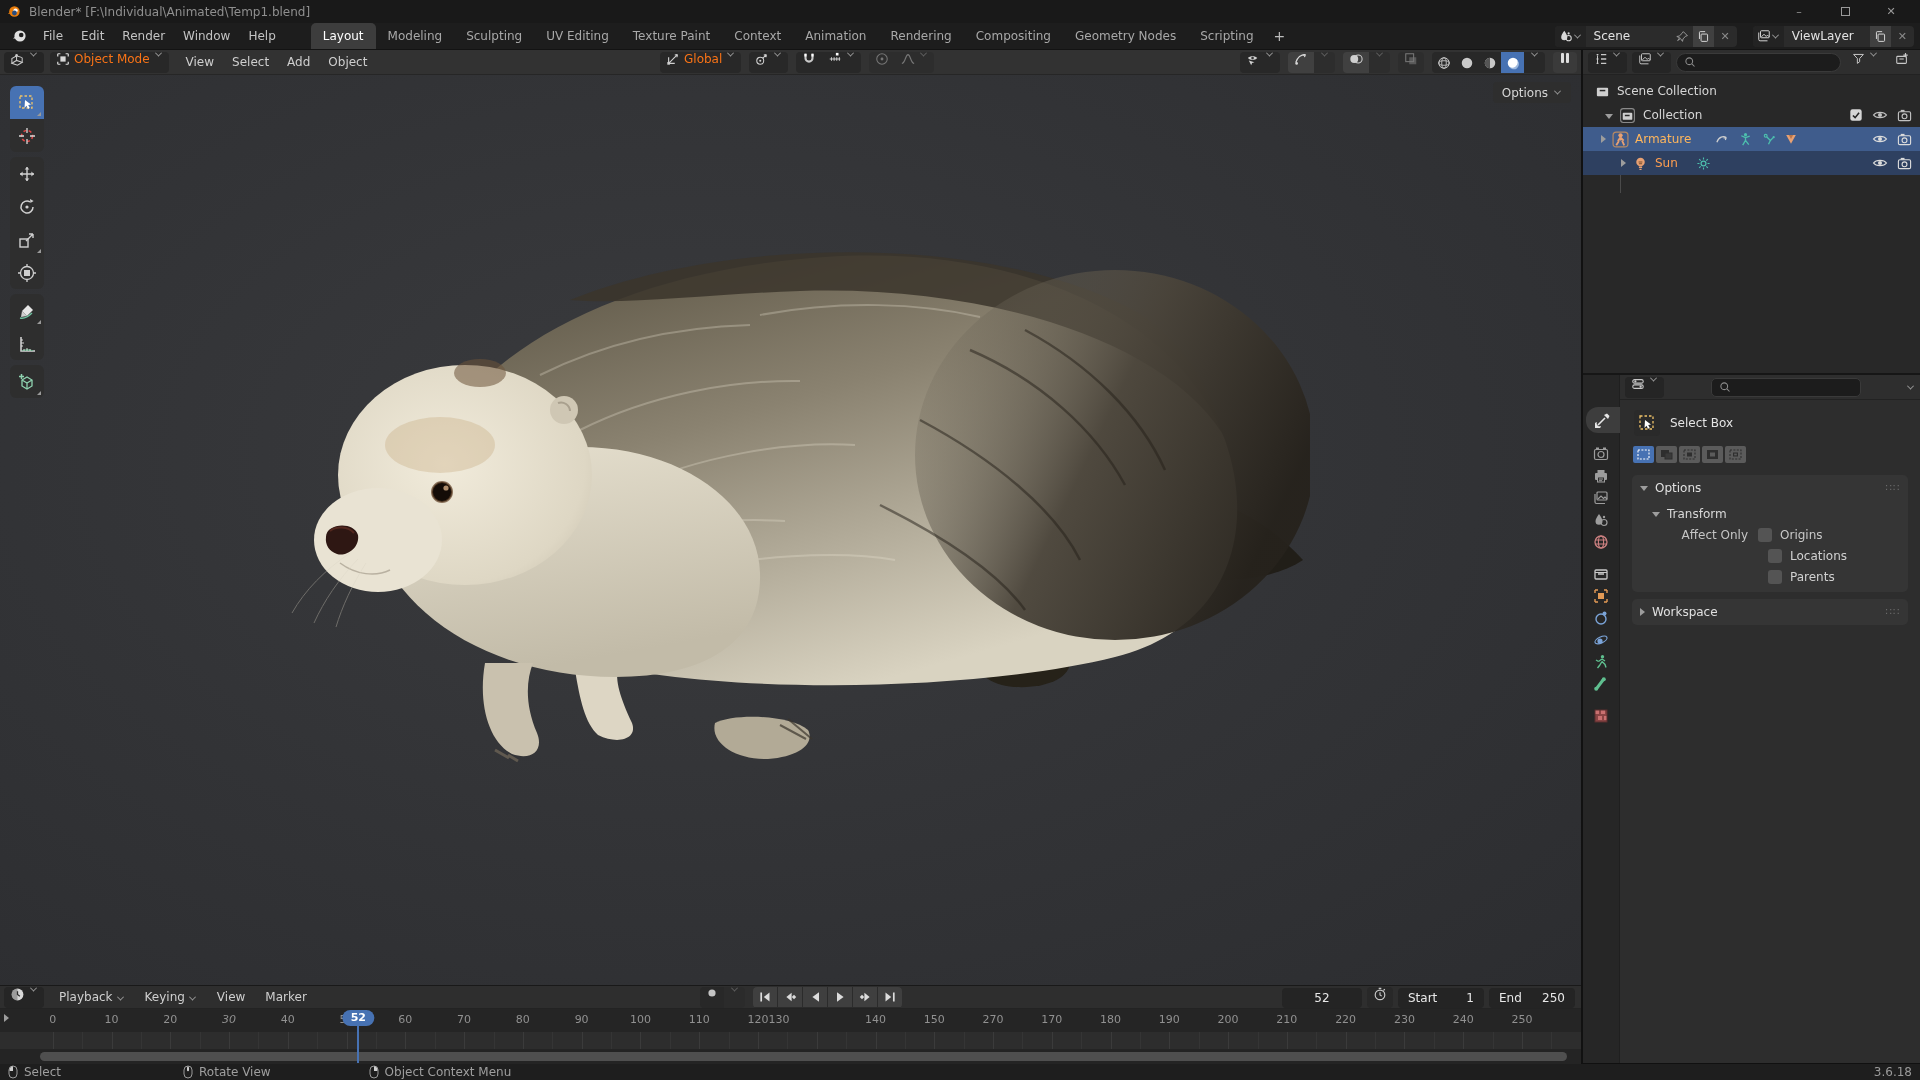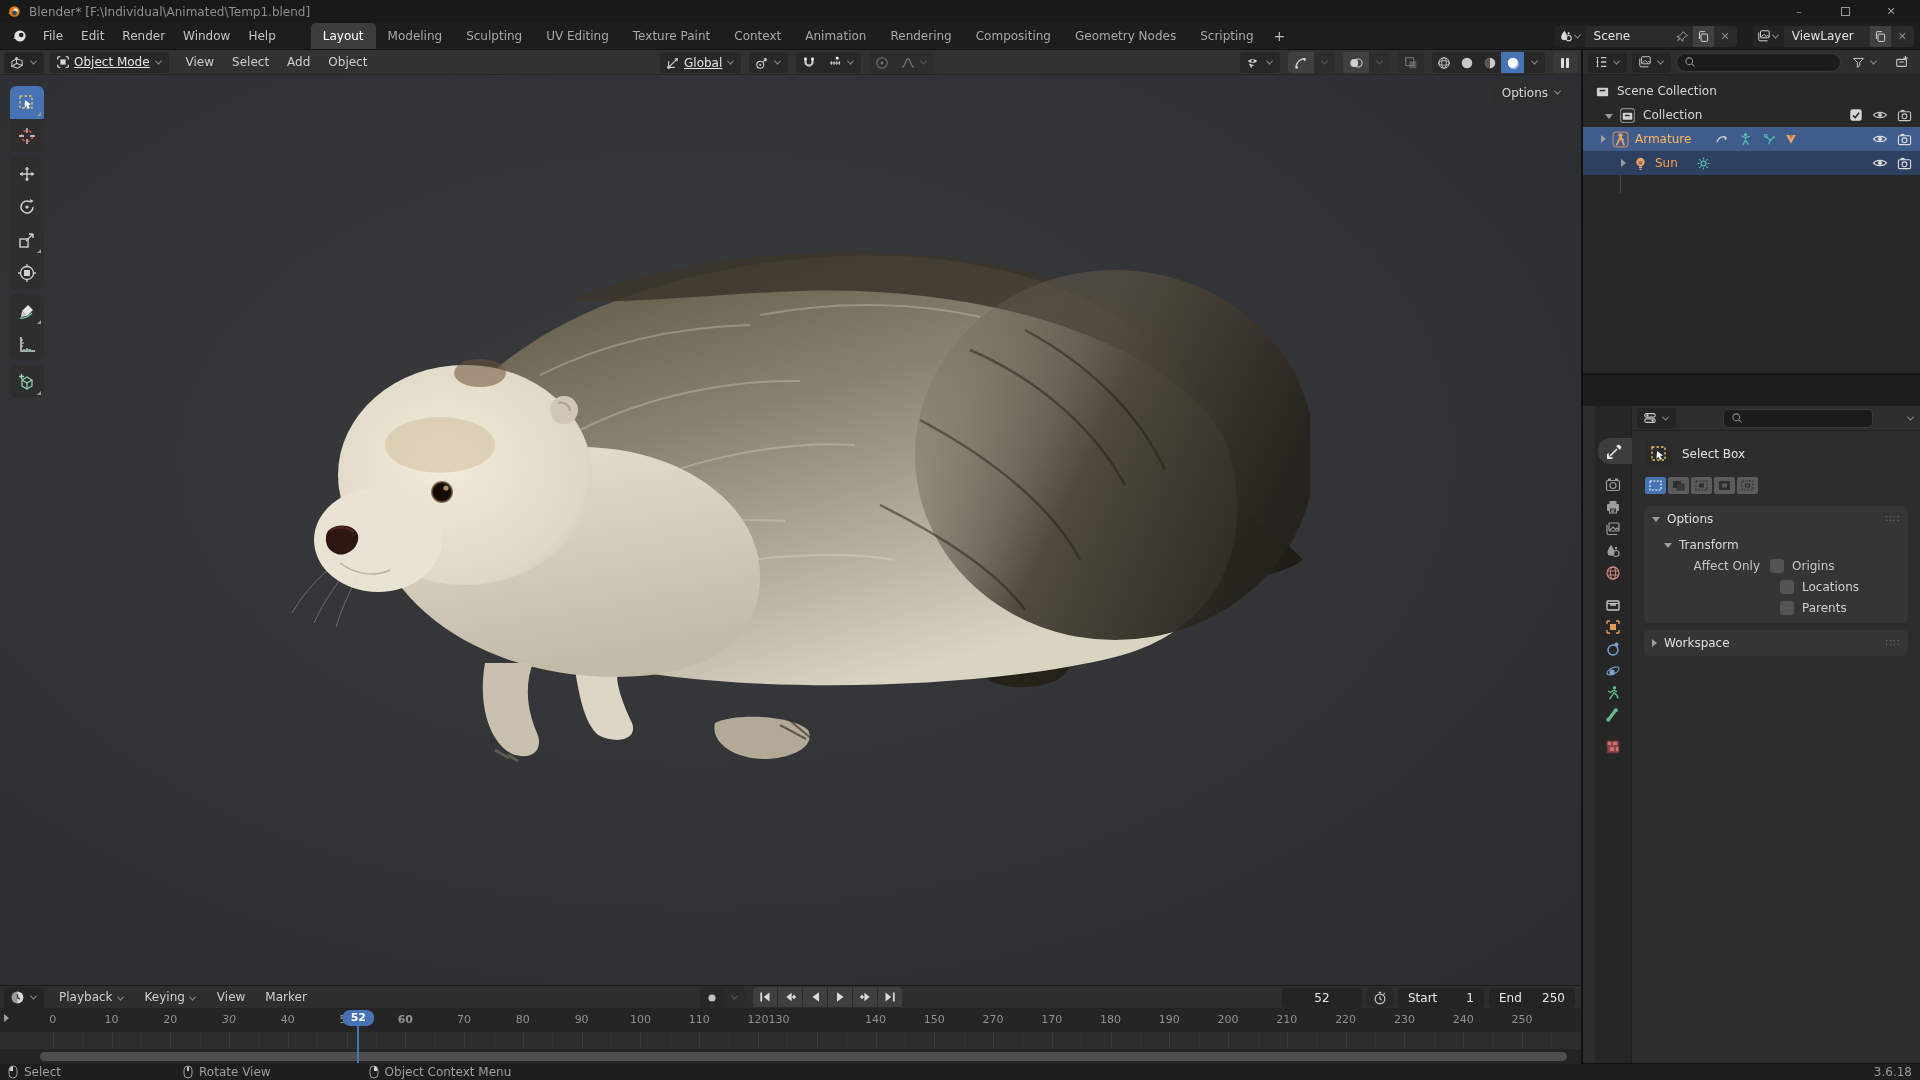--- a/index.html
+++ b/index.html
@@ -27,26 +27,26 @@
   .idwidget { display:flex; align-items:center; height:21px; border-radius:4px; overflow:hidden; background:#2b2b2b; }
   .idwidget .iseg { display:flex; align-items:center; background:#232323; padding:0 4px; height:100%; }
   .idwidget .name { padding:0 8px; color:#e2e2e2; min-width:86px; }
   .idwidget .mini { display:flex; align-items:center; padding:0 4px; height:100%; }
   .idwidget .mini.raised { background:#404040; }
   .idwidget .x { color:#8a8a8a; padding:0 7px; font-size:11px; }
 
   
   .workarea { flex:1; display:flex; min-height:0; }
   .left-col { width:1583px; flex:none; display:flex; flex-direction:column; border-right:2px solid #111; }
-  .right-col { flex:1; display:flex; flex-direction:column; min-width:0;gap:31px; }
+  .right-col { flex:1; display:flex; flex-direction:column; min-width:0; }
 
   
   .viewport { flex:1; position:relative; display:flex; flex-direction:column; min-height:0; }
   .vp-header { height:25px; background:#323232; border-bottom:1px solid #262626; position:relative; display:flex; align-items:center; padding:0 4px; flex:none; }
-  .hbtn { height:21px; display:flex; align-items:center; gap:4px; padding:0 6px; background:#282828; border-radius:4px; color:#e5e5e5;text-decoration:underline; }
+  .hbtn { height:21px; display:flex; align-items:flex-start; gap:4px; padding:0 6px; background:#282828; border-radius:4px; color:#f97316; }
   .hgroup { display:flex; height:21px; border-radius:4px; overflow:hidden; }
   .hgroup .hbtn { border-radius:0; }
   .flatmenu { padding:0 9px; color:#cfcfcf; }
   .vh-center { position:absolute; left:660px; top:2px; display:flex; gap:8px; }
   .vh-right { position:absolute; right:4px; top:2px; display:flex; gap:8px; align-items:center; }
   .dim { opacity:.45; }
   .sphere-btn { width:23px; height:21px; display:flex; align-items:center; justify-content:center; background:#282828; }
   .sphere-btn.active { background:#4772b3; }
 
   .chev { display:inline-block; width:5px; height:5px; border-right:1.4px solid #9a9a9a; border-bottom:1.4px solid #9a9a9a; transform:rotate(45deg) translate(-1px,-1px); margin:0 2px; }
@@ -73,21 +73,21 @@
   .ot-row.sel-active { background:#3f5c8c; }
   .ot-row.sel { background:#2e4060; }
   .ot-row .tri { width:0; height:0; border-top:4px solid transparent; border-bottom:4px solid transparent; border-left:5px solid #9d9d9d; margin-right:6px; }
   .ot-row .tri.down { border-left:4px solid transparent; border-right:4px solid transparent; border-top:5px solid #9d9d9d; border-bottom:none; margin-top:2px; }
   .ot-row .rowicons { position:absolute; right:8px; display:flex; gap:9px; align-items:center; }
   .name-armature { color:#ffb65c; }
   .name-sun { color:#ff9e50; }
   .childline { position:absolute; left:37px; top:76px; width:1px; height:42px; background:#4a4a4a; }
 
   
-  .properties { flex:1; display:flex; min-height:0; background:#2d2d2d;padding-left:12px; }
+  .properties { flex:1; display:flex; min-height:0; background:#2d2d2d; }
   .ptabs { width:37px; flex:none; background:#262626; border-right:1px solid #1f1f1f; padding-top:32px; display:flex; flex-direction:column; align-items:center; }
   .ptab { width:37px; height:22px; display:flex; align-items:center; justify-content:center; }
   .ptab.active { background:#3d3d3d; border-radius:12px 0 0 12px; width:34px; margin-left:3px; height:26px; }
   .ptab-gap { height:10px; }
   .pmain { flex:1; display:flex; flex-direction:column; min-width:0; }
   .pcontent { flex:1; padding:8px 12px 0 12px; }
   .tool-head { display:flex; align-items:center; gap:10px; margin:2px 0 10px 2px; color:#e4e4e4; }
   .toolicon-box { width:26px; height:26px; background:#2a2a2a; border-radius:4px; display:flex; align-items:center; justify-content:center; }
   .selmodes { display:flex; gap:2px; margin:0 0 12px 1px; }
   .smbtn { width:21px; height:17px; background:#5b5b5b; border-radius:2px; display:flex; align-items:center; justify-content:center; }
@@ -628,21 +628,21 @@
           </div>
         </div>
 
         <div class="tl-ruler">
             <span class="ruler-label" style="left: 52.7px;">0</span>
             <span class="ruler-label" style="left: 111.47px;">10</span>
             <span class="ruler-label" style="left: 170.24px;">20</span>
             <span class="ruler-label" style="left: 229.01px; font-style: italic;">30</span>
             <span class="ruler-label" style="left: 287.78px;">40</span>
             <span class="ruler-label" style="left: 346.55px;">50</span>
-            <span class="ruler-label" style="left: 405.32px; font-weight: bold;">60</span>
+            <span class="ruler-label" style="left: 405.32px;">60</span>
             <span class="ruler-label" style="left: 464.09px;">70</span>
             <span class="ruler-label" style="left: 522.86px;">80</span>
             <span class="ruler-label" style="left: 581.63px;">90</span>
             <span class="ruler-label" style="left: 640.4px;">100</span>
             <span class="ruler-label" style="left: 699.17px;">110</span>
             <span class="ruler-label" style="left: 757.94px;">120</span>
             <span class="ruler-label" style="left: 779px;">130</span>
             <span class="ruler-label" style="left: 875.48px;">140</span>
             <span class="ruler-label" style="left: 934.25px;">150</span>
             <span class="ruler-label" style="left: 993.02px;">270</span>

